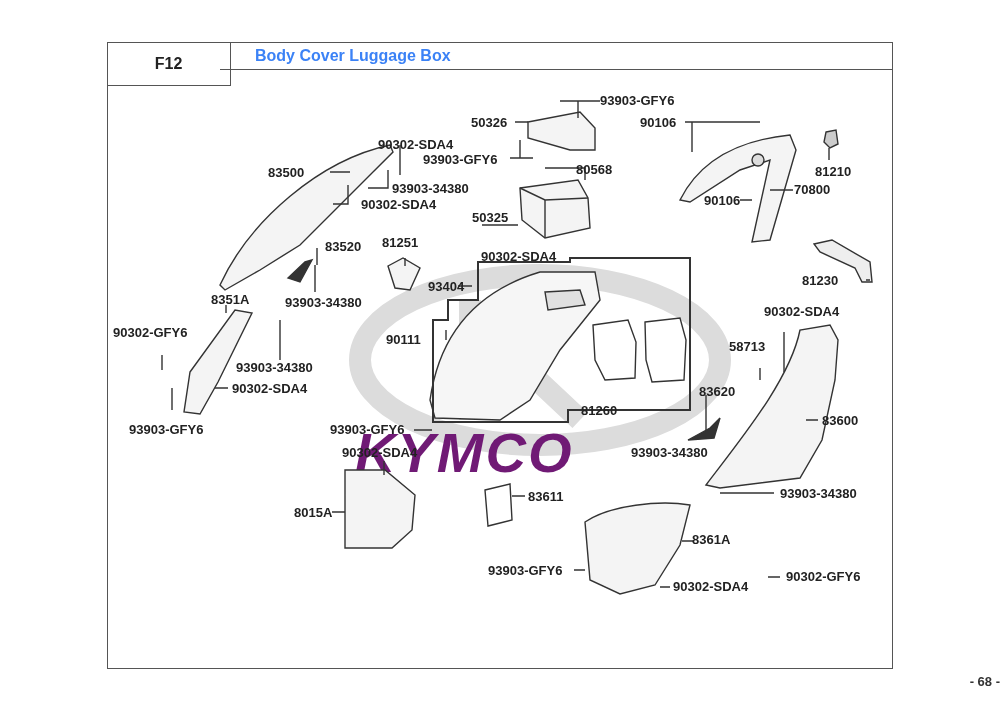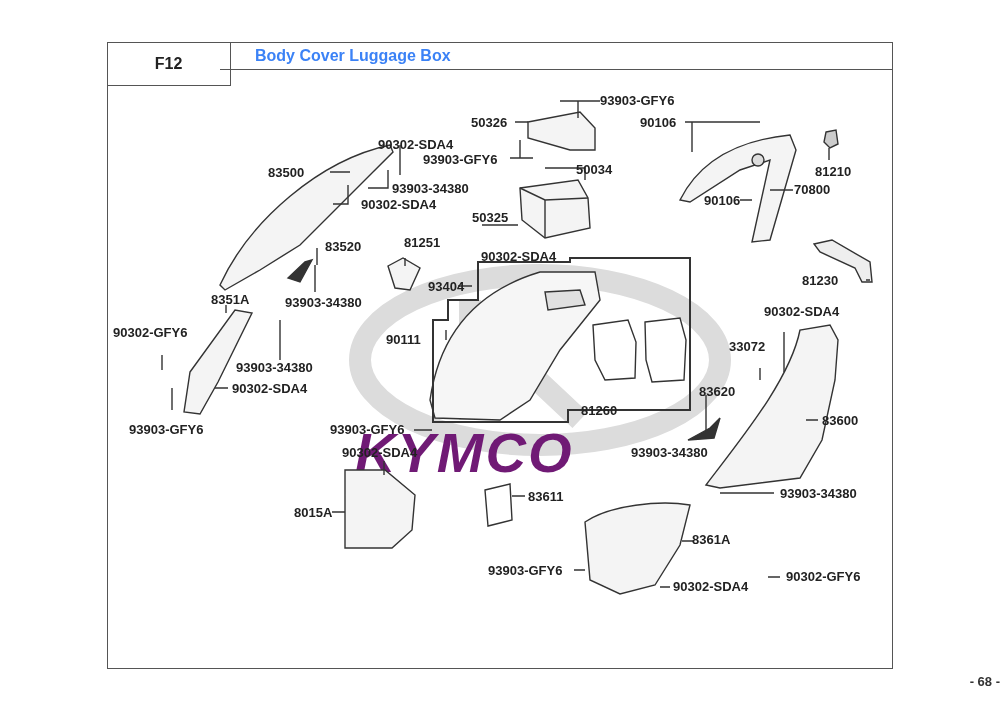--- a/index.html
+++ b/index.html
@@ -65,40 +65,40 @@
 
   <path d="M560 101 L600 101 M578 101 L578 118 M515 122 L528 122 M510 158 L520 158 L520 140 M518 158 L533 158 M545 168 L585 168 L585 180 M685 122 L760 122 M692 122 L692 152 M793 190 L770 190 M829 160 L829 148 M866 280 L870 280 M740 200 L752 200 M482 225 L518 225 M330 172 L350 172 M400 145 L400 175 M368 188 L388 188 L388 170 M333 204 L348 204 L348 185 M405 258 L405 266 M317 248 L317 265 M315 265 L315 292 M226 305 L226 313 M162 355 L162 370 M172 388 L172 410 M280 320 L280 360 M215 388 L228 388 M458 286 L472 286 M446 340 L446 330 M760 368 L760 380 M784 332 L784 372 M706 395 L706 430 M568 410 L580 410 M806 420 L818 420 M720 493 L774 493 M414 430 L432 430 M384 461 L384 475 M525 496 L512 496 M332 512 L345 512 M694 541 L682 541 M574 570 L585 570 M670 587 L660 587 M780 577 L768 577"></path>
 
   <path d="M478 262 L478 300 L448 300 L448 320 L433 320 L433 422 L568 422 L568 410 L690 410 L690 258 L570 258 L570 262 Z" stroke-width="2"></path>
 </svg>
 
 <div class="lbl" style="left:600px;top:94px">93903-GFY6</div>
 <div class="lbl" style="left:471px;top:116px">50326</div>
 <div class="lbl" style="left:378px;top:138px">90302-SDA4</div>
 <div class="lbl" style="left:423px;top:153px">93903-GFY6</div>
-<div class="lbl" style="left:576px;top:163px">50034</div>
+<div class="lbl" style="left:576px;top:163px">80568</div>
 <div class="lbl" style="left:640px;top:116px">90106</div>
 <div class="lbl" style="left:268px;top:166px">83500</div>
 <div class="lbl" style="left:392px;top:182px">93903-34380</div>
 <div class="lbl" style="left:361px;top:198px">90302-SDA4</div>
 <div class="lbl" style="left:472px;top:211px">50325</div>
 <div class="lbl" style="left:815px;top:165px">81210</div>
 <div class="lbl" style="left:704px;top:194px">90106</div>
 <div class="lbl" style="left:794px;top:183px">70800</div>
-<div class="lbl" style="left:404px;top:236px">81251</div>
+<div class="lbl" style="left:382px;top:236px">81251</div>
 <div class="lbl" style="left:325px;top:240px">83520</div>
 <div class="lbl" style="left:481px;top:250px">90302-SDA4</div>
 <div class="lbl" style="left:802px;top:274px">81230</div>
 <div class="lbl" style="left:428px;top:280px">93404</div>
 <div class="lbl" style="left:285px;top:296px">93903-34380</div>
 <div class="lbl" style="left:211px;top:293px">8351A</div>
 <div class="lbl" style="left:764px;top:305px">90302-SDA4</div>
 <div class="lbl" style="left:113px;top:326px">90302-GFY6</div>
 <div class="lbl" style="left:386px;top:333px">90111</div>
-<div class="lbl" style="left:729px;top:340px">33072</div>
+<div class="lbl" style="left:729px;top:340px">58713</div>
 <div class="lbl" style="left:236px;top:361px">93903-34380</div>
 <div class="lbl" style="left:232px;top:382px">90302-SDA4</div>
 <div class="lbl" style="left:699px;top:385px">83620</div>
 <div class="lbl" style="left:581px;top:404px">81260</div>
 <div class="lbl" style="left:822px;top:414px">83600</div>
 <div class="lbl" style="left:129px;top:423px">93903-GFY6</div>
 <div class="lbl" style="left:330px;top:423px">93903-GFY6</div>
 <div class="lbl" style="left:631px;top:446px">93903-34380</div>
 <div class="lbl" style="left:342px;top:446px">90302-SDA4</div>
 <div class="lbl" style="left:528px;top:490px">83611</div>

